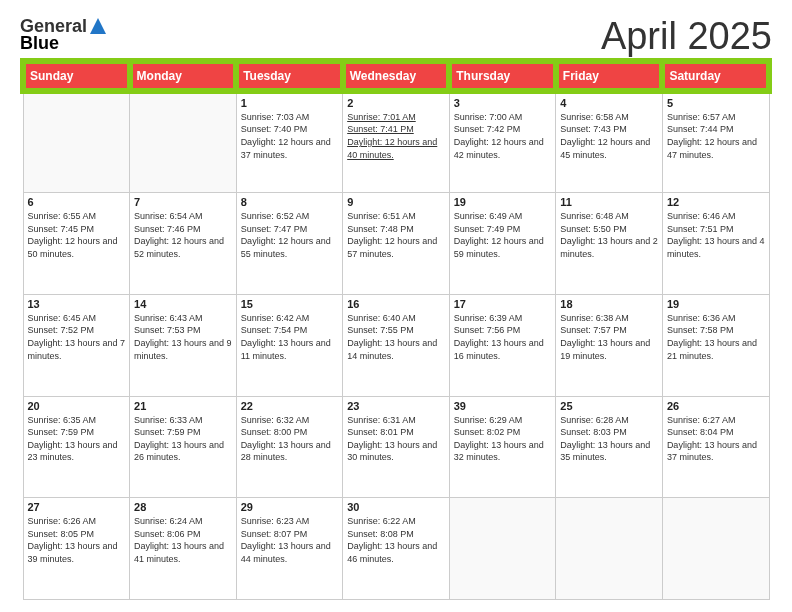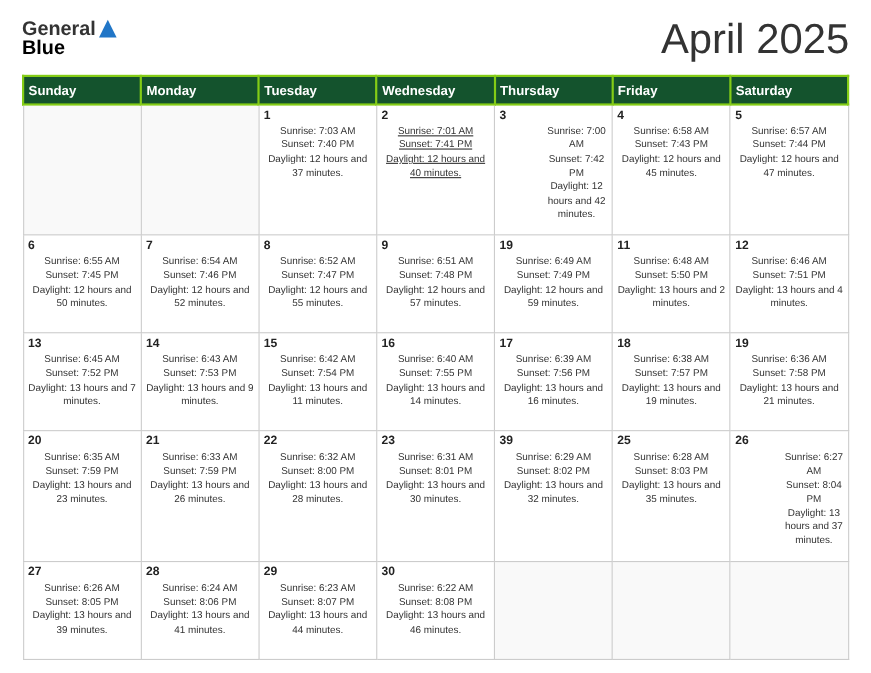--- a/index.html
+++ b/index.html
@@ -14,21 +14,20 @@
       width: 792px;
       height: 612px;
       padding: 16px 20px 12px 20px;
       display: flex;
       flex-direction: column;
     }
     .header {
       display: flex;
       justify-content: space-between;
       align-items: flex-start;
-      margin-bottom: 10px;
     }
     .logo-text-general {
       font-size: 18px;
       font-weight: bold;
       color: #333;
     }
     .logo-text-blue {
       font-size: 18px;
       font-weight: bold;
       color: #000000;
@@ -47,27 +46,27 @@
       font-weight: normal;
       color: #555;
     }
     .calendar {
       flex: 1;
       border-collapse: collapse;
       width: 100%;
       table-layout: fixed;
     }
     .calendar th {
-      background-color: #14532d;
+      background-color: #ef4444;
       color: #fff;
       font-size: 12px;
       font-weight: bold;
       padding: 5px 4px;
       text-align: left;
-      border: 2px solid #84cc16;
+      border: 6px solid #84cc16;
     }
     .calendar td {
       border: 1px solid #ccc;
       vertical-align: top;
       padding: 3px 4px;
       font-size: 9.5px;
       color: #333;
       height: 82px;
       width: calc(100% / 7);
     }
@@ -78,21 +77,20 @@
       font-size: 11px;
       font-weight: bold;
       color: #222;
       display: block;
       margin-bottom: 2px;
     }
     .day-info {
       font-size: 9px;
       color: #333;
       line-height: 1.4;
-      text-align: center;
     }
     .logo-wrapper {
       display: flex;
       flex-direction: column;
       align-items: flex-start;
     }
     .logo-line {
       display: flex;
       align-items: center;
     }
@@ -140,21 +138,21 @@
 Daylight: 12 hours and 37 minutes.</div>
           </td>
           <td>
             <span class="day-number">2</span>
             <div class="day-info" style="white-space: pre-line; text-decoration: underline;">Sunrise: 7:01 AM
 Sunset: 7:41 PM
 Daylight: 12 hours and 40 minutes.</div>
           </td>
           <td>
             <span class="day-number">3</span>
-            <div class="day-info" style="white-space: pre-line; margin-left: 42px;">Sunrise: 7:00 AM
+            <div class="day-info" style="white-space: pre-line;">Sunrise: 7:00 AM
 Sunset: 7:42 PM
 Daylight: 12 hours and 42 minutes.</div>
           </td>
           <td>
             <span class="day-number">4</span>
             <div class="day-info" style="white-space: pre-line;">Sunrise: 6:58 AM
 Sunset: 7:43 PM
 Daylight: 12 hours and 45 minutes.</div>
           </td>
           <td>
@@ -284,21 +282,21 @@
 Daylight: 13 hours and 32 minutes.</div>
           </td>
           <td>
             <span class="day-number">25</span>
             <div class="day-info" style="white-space: pre-line;">Sunrise: 6:28 AM
 Sunset: 8:03 PM
 Daylight: 13 hours and 35 minutes.</div>
           </td>
           <td>
             <span class="day-number">26</span>
-            <div class="day-info" style="white-space: pre-line; margin-left: 45px;">Sunrise: 6:27 AM
+            <div class="day-info" style="white-space: pre-line;">Sunrise: 6:27 AM
 Sunset: 8:04 PM
 Daylight: 13 hours and 37 minutes.</div>
           </td>
         </tr>
         <tr>
           <td>
             <span class="day-number">27</span>
             <div class="day-info" style="white-space: pre-line;">Sunrise: 6:26 AM
 Sunset: 8:05 PM
 Daylight: 13 hours and 39 minutes.</div>

